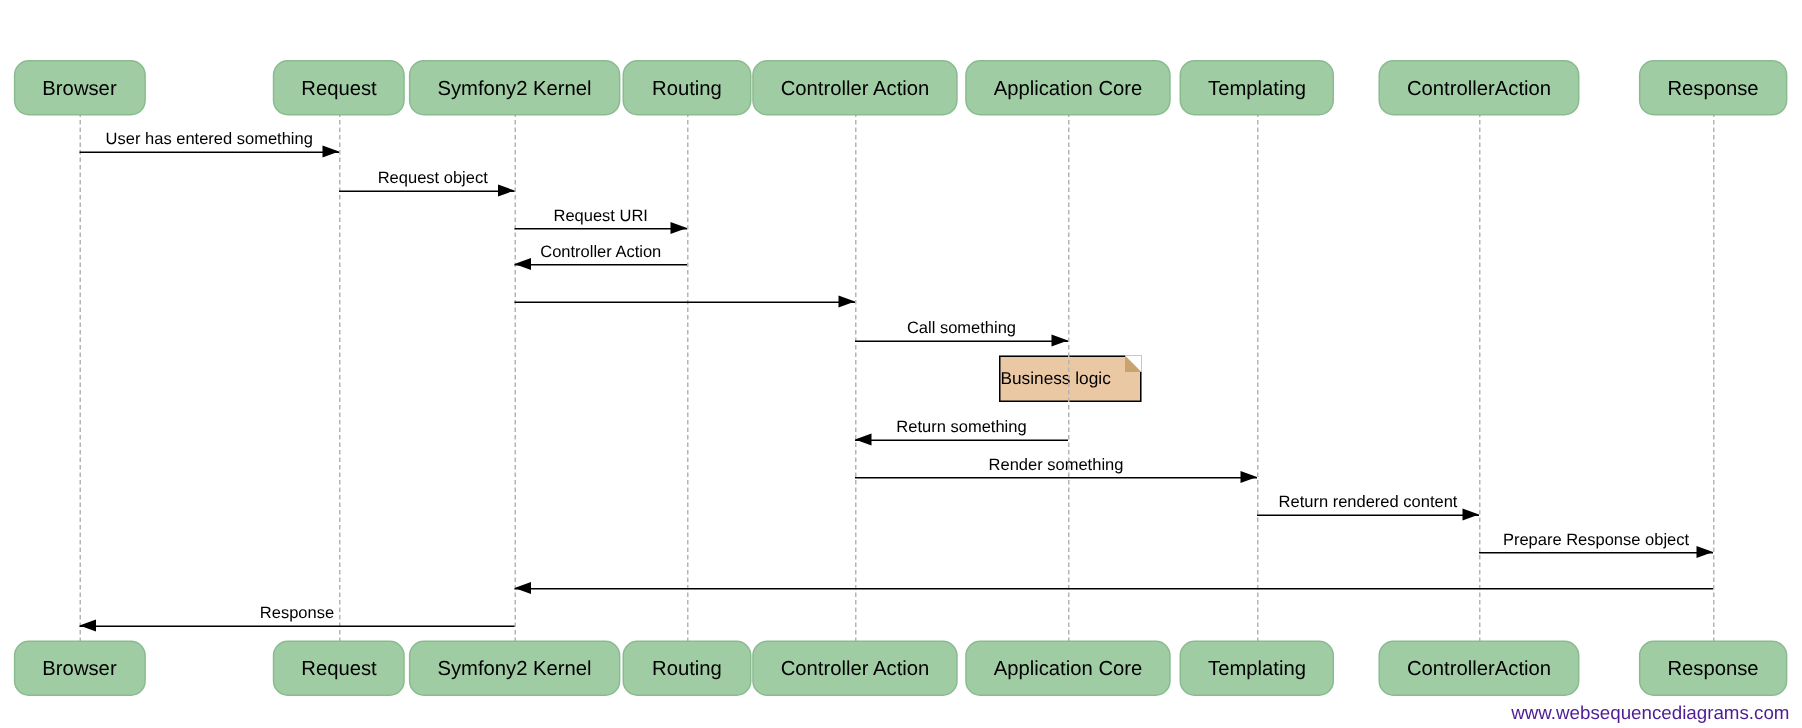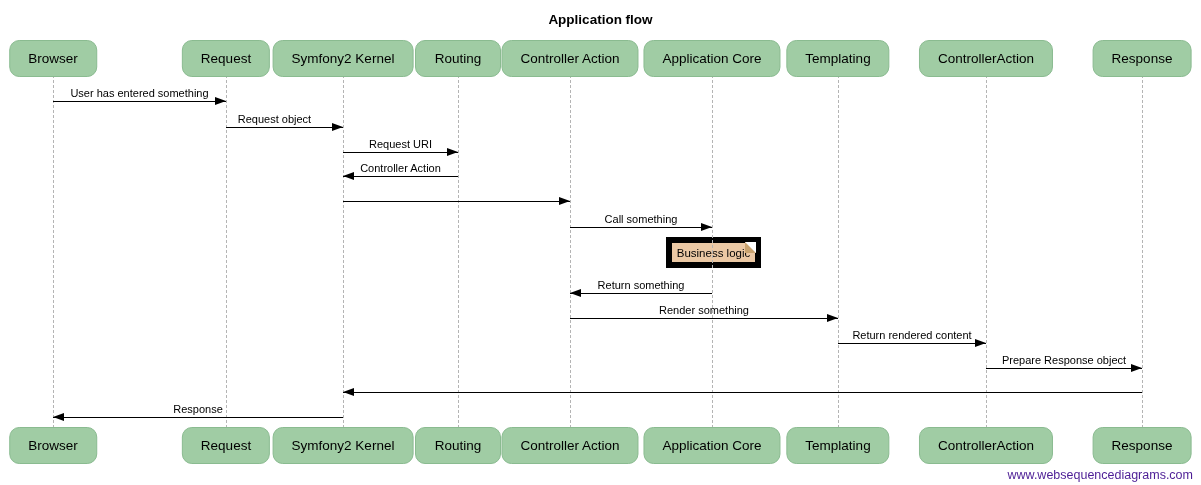--- a/index.html
+++ b/index.html
@@ -63,27 +63,26 @@
     position: absolute;
     width: 0; height: 0;
     border-top: 4.5px solid transparent;
     border-bottom: 4.5px solid transparent;
   }
   .arrowhead.right { border-left: 11px solid #000; }
   .arrowhead.left  { border-right: 11px solid #000; }
   .note {
     position: absolute;
     background: #ebc8a4;
-    border: 6px solid #000000;
+    border: 1px solid #000000;
     box-sizing: border-box;
     font-size: 11.5px;
     color: #000;
     display: flex;
     align-items: center;
-    justify-content: center;
   }
   .note::after {
     content: '';
     position: absolute;
     top: -1px; right: -1px;
     width: 0; height: 0;
     border-style: solid;
     border-width: 0 11px 11px 0;
     border-color: #ffffff #ffffff #c9a36f #c9a36f;
   }
@@ -92,38 +91,37 @@
     top: 468px;
     right: 8px;
     font-size: 12.5px;
     color: #4c1d95;
   }
 </style>
 </head>
 <body>
 
 <div class="diagram" id="diagram">
-  <div class="title">Application flow</div>
   <div class="note" id="note" style="left: 666px; top: 237px; width: 95px; height: 31px;">
     <span>Business logic</span>
   </div>
   <div class="footer">www.websequencediagrams.com</div>
 <div class="lifeline" style="left: 53px;"></div>
     <div class="lifeline" style="left: 226px;"></div>
     <div class="lifeline" style="left: 343px;"></div>
     <div class="lifeline" style="left: 458px;"></div>
     <div class="lifeline" style="left: 570px;"></div>
     <div class="lifeline" style="left: 712px;"></div>
     <div class="lifeline" style="left: 838px;"></div>
     <div class="lifeline" style="left: 986px;"></div>
     <div class="lifeline" style="left: 1142px;"></div>
     <div class="msg-label" style="left: 53px; width: 173px; top: 86px;">User has entered something</div>
     <div class="msg-line" style="left: 53px; width: 173px; top: 101px;"></div>
     <div class="arrowhead right" style="top: 97px; left: 215px;"></div>
-    <div class="msg-label" style="left: 216px; width: 117px; top: 112px;">Request object</div>
+    <div class="msg-label" style="left: 230px; width: 117px; top: 112px;">Request object</div>
     <div class="msg-line" style="left: 226px; width: 117px; top: 127px;"></div>
     <div class="arrowhead right" style="top: 123px; left: 332px;"></div>
     <div class="msg-label" style="left: 343px; width: 115px; top: 137px; text-align: center;">Request URI</div>
     <div class="msg-line" style="left: 343px; width: 115px; top: 152px;"></div>
     <div class="arrowhead right" style="top: 148px; left: 447px;"></div>
     <div class="msg-label" style="left: 343px; width: 115px; top: 161px;">Controller Action</div>
     <div class="msg-line" style="left: 343px; width: 115px; top: 176px;"></div>
     <div class="arrowhead left" style="top: 172px; left: 343px;"></div>
     <div class="msg-line" style="left: 343px; width: 227px; top: 201px;"></div>
     <div class="arrowhead right" style="top: 197px; left: 559px;"></div>

